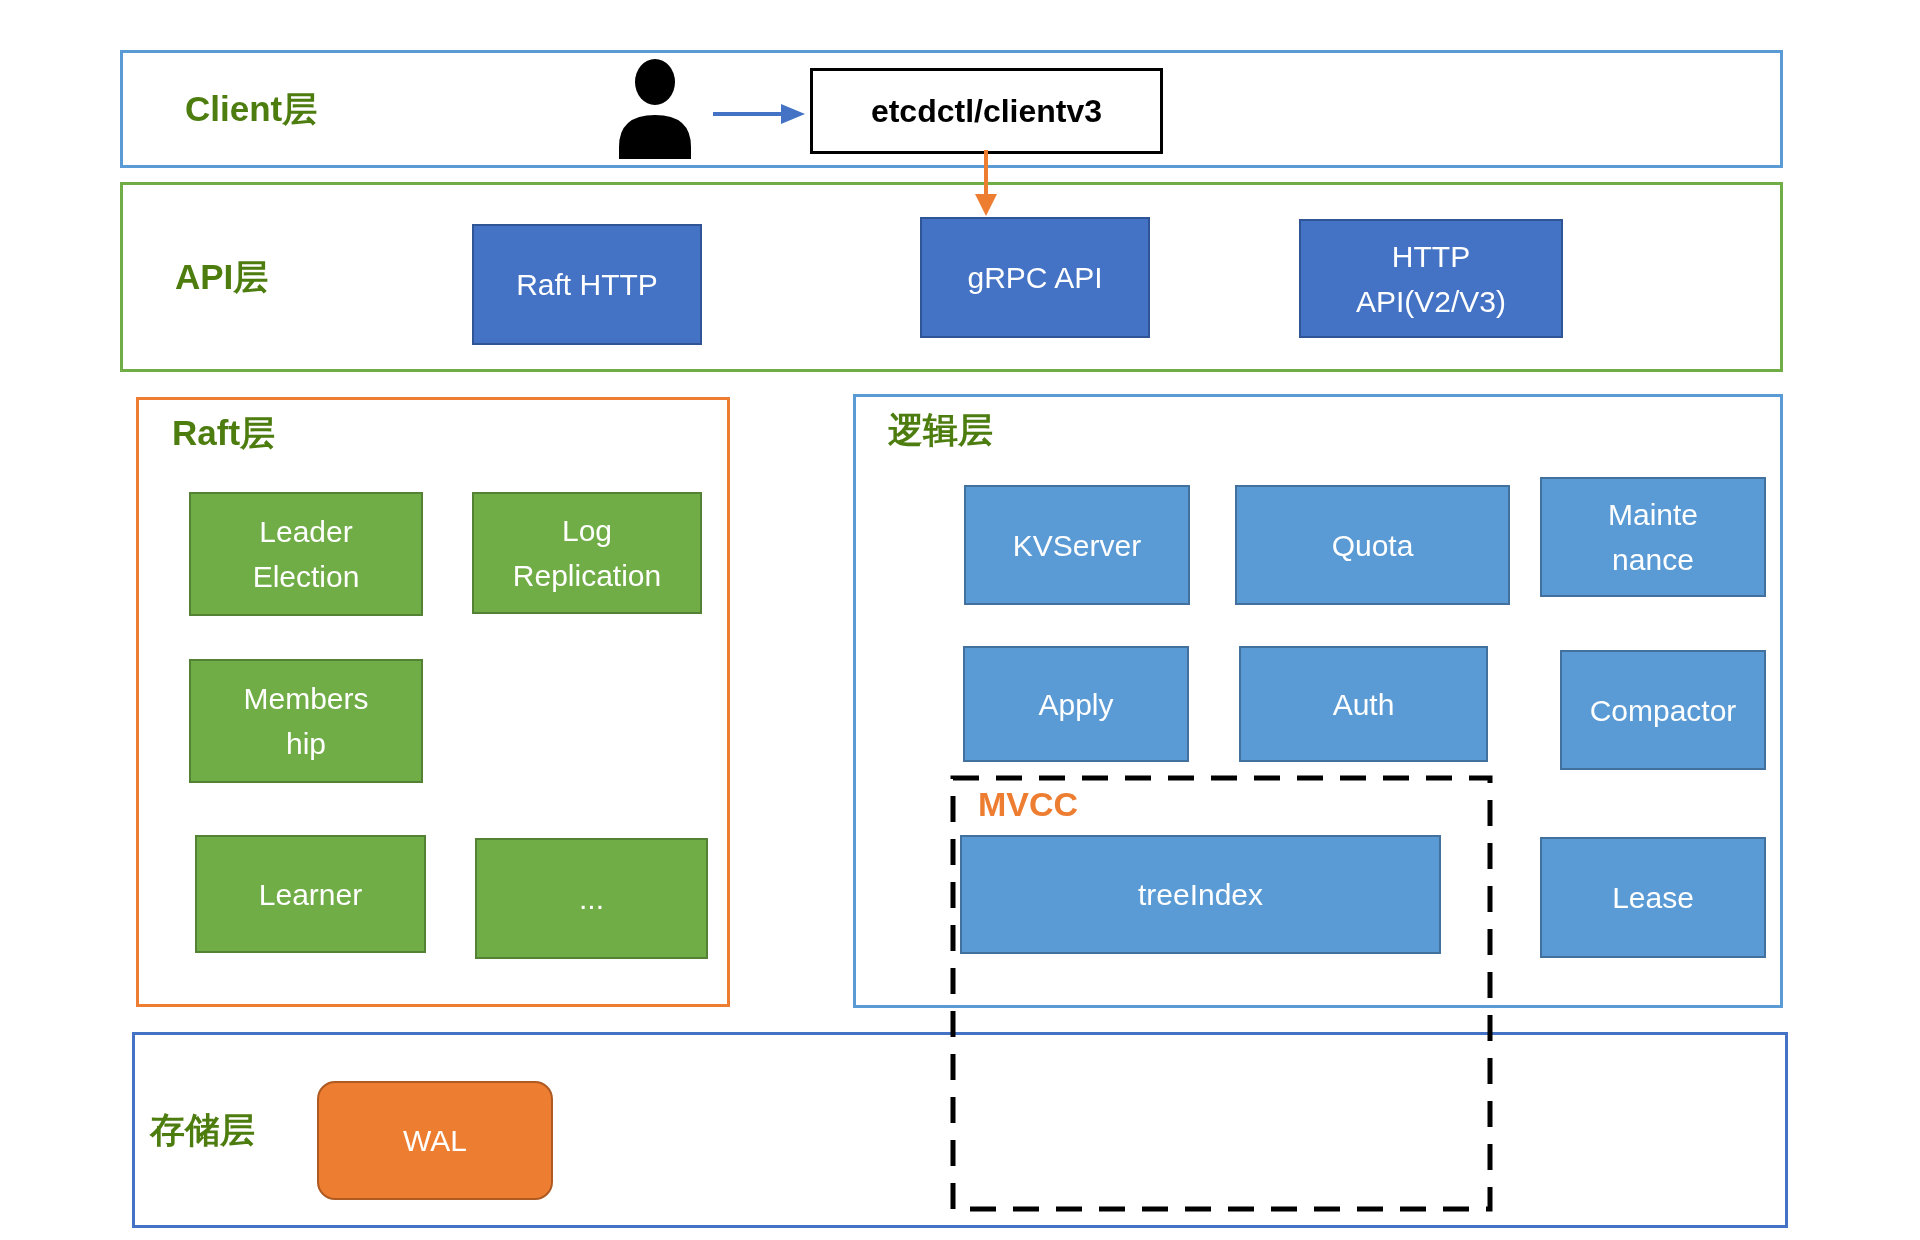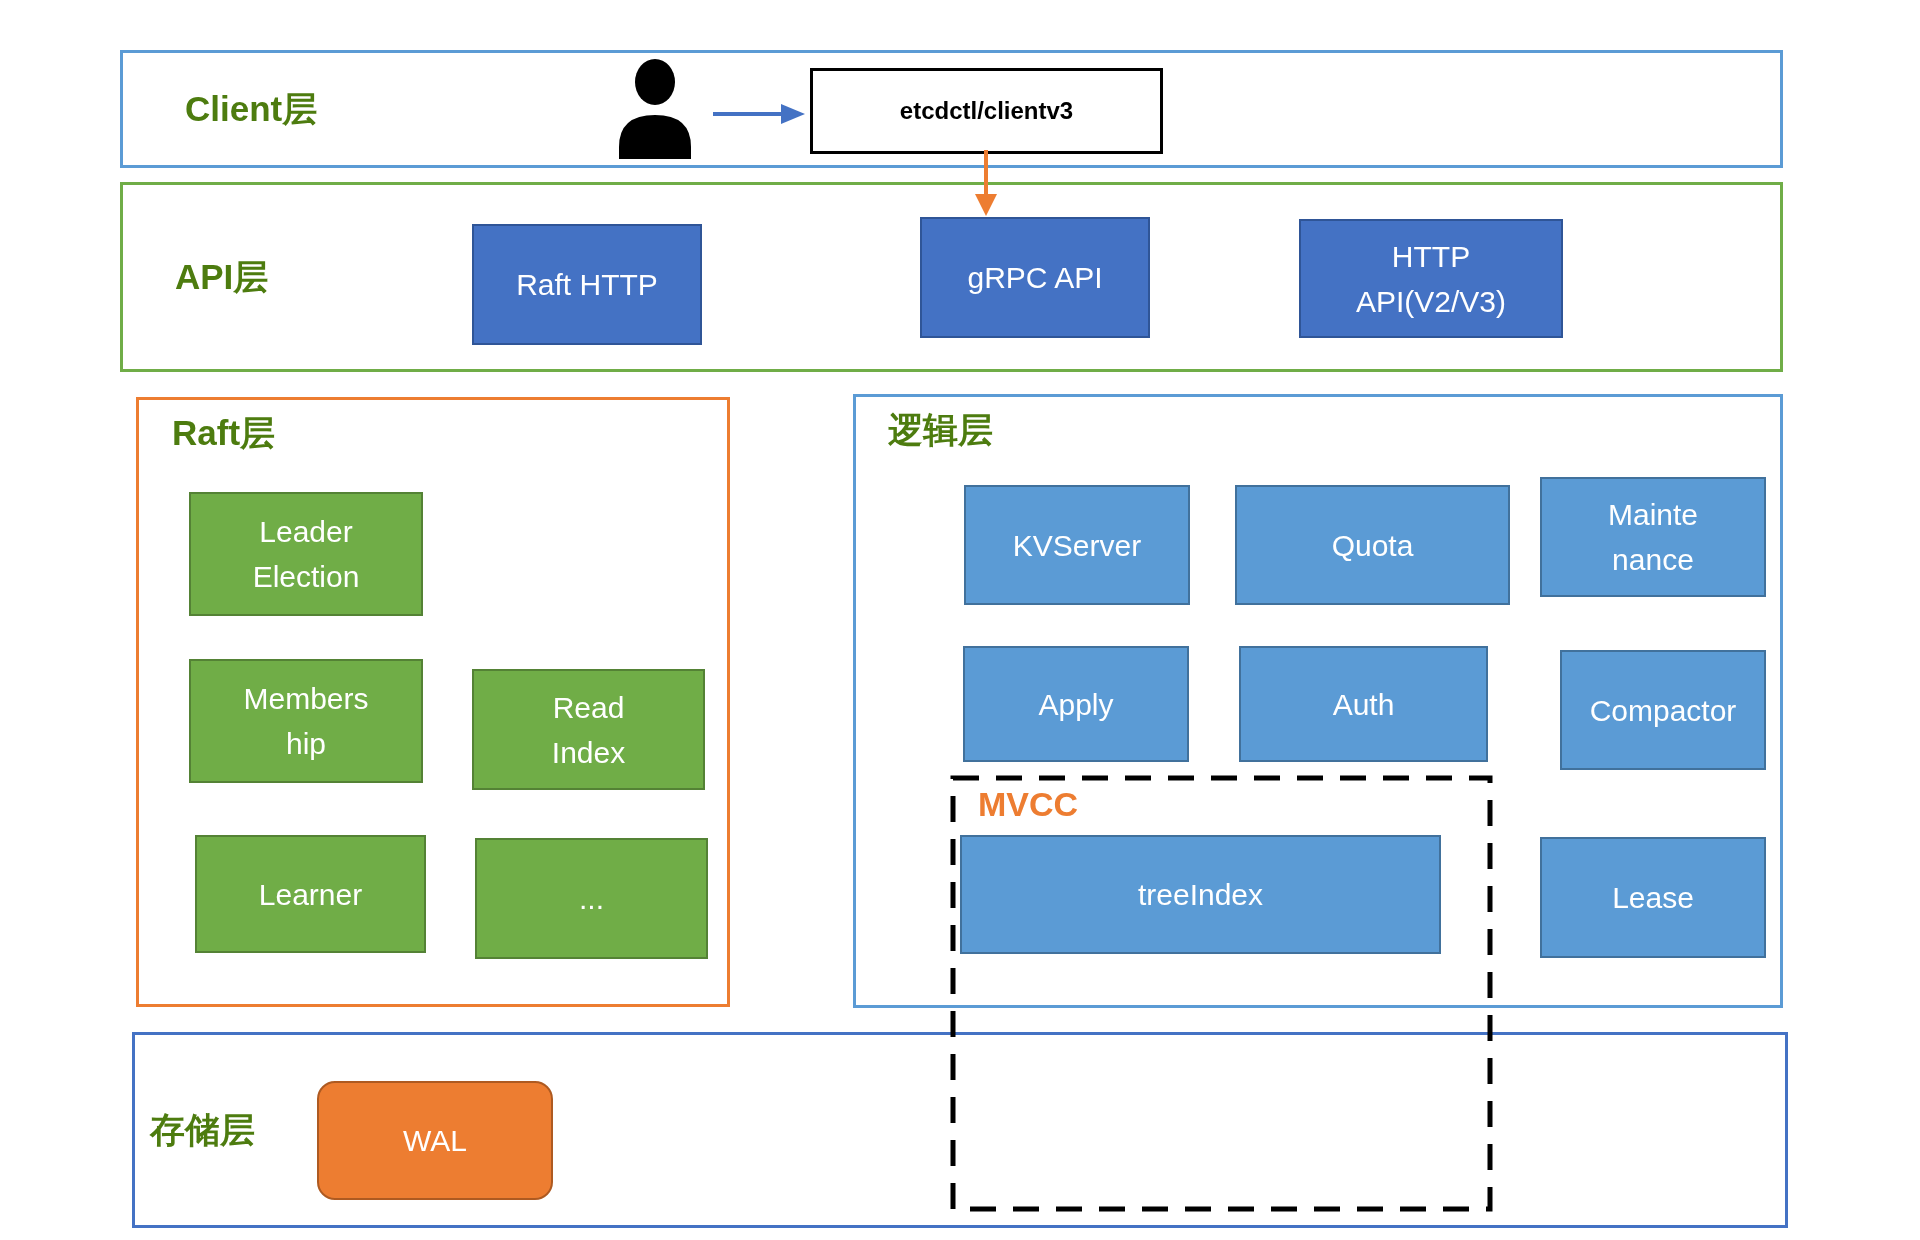--- a/index.html
+++ b/index.html
@@ -24,21 +24,21 @@
     text-align:center;color:#fff;font-size:30px;line-height:1.5;white-space:pre-line;
   }
   .node.darkblue{background:var(--dark-blue,#4472C4);border:2px solid var(--dark-blue-border,#2F5597);}
   .node.lightblue{background:var(--light-blue,#5B9BD5);border:2px solid var(--light-blue-border,#41719C);}
   .node.green{background:var(--green,#70AD47);border:2px solid var(--green-border,#548235);}
   .node.orange{background:var(--orange,#ED7D31);border:2px solid var(--orange-border,#AE5A21);}
 
   .etcd-box{
     position:absolute;left:687px;top:15px;width:353px;height:86px;box-sizing:border-box;
     border:3px solid #000;background:#fff;display:flex;align-items:center;justify-content:center;
-    font-size:24px;font-weight:600;color:#000;
+    font-size:32px;font-weight:600;color:#000;
   }
 
   .icon{position:absolute;}
   #person-icon{left:492px;top:6px;width:80px;height:100px;}
   #arrow-right{left:588px;top:48px;width:96px;height:26px;}
   #arrow-down{position:absolute;left:972px;top:150px;width:28px;height:68px;z-index:6;}
 
   
   #node-raft-http{left:349px;top:39px;width:230px;height:121px;}
   #node-grpc-api{left:797px;top:32px;width:230px;height:121px;}
@@ -100,24 +100,24 @@
     <div class="node darkblue" id="node-raft-http">Raft HTTP</div>
     <div class="node darkblue" id="node-grpc-api">gRPC API</div>
     <div class="node darkblue" id="node-http-api">HTTP
 API(V2/V3)</div>
   </div>
 
   <div class="layer" id="layer-raft">
     <div class="layer-title" style="left:33px;top:14px">Raft层</div>
     <div class="node green" id="node-leader-election">Leader
 Election</div>
+    <div class="node green" id="node-log-replication">Log
+Replication</div>
     <div class="node green" id="node-membership">Members
 hip</div>
-    <div class="node green" id="node-read-index">Read
-Index</div>
     <div class="node green" id="node-learner">Learner</div>
     <div class="node green" id="node-more">...</div>
   </div>
 
   <div class="layer" id="layer-logic">
     <div class="layer-title" style="left:32px;top:14px">逻辑层</div>
     <div class="node lightblue" id="node-kvserver">KVServer</div>
     <div class="node lightblue" id="node-quota">Quota</div>
     <div class="node lightblue" id="node-maintenance">Mainte
 nance</div>

